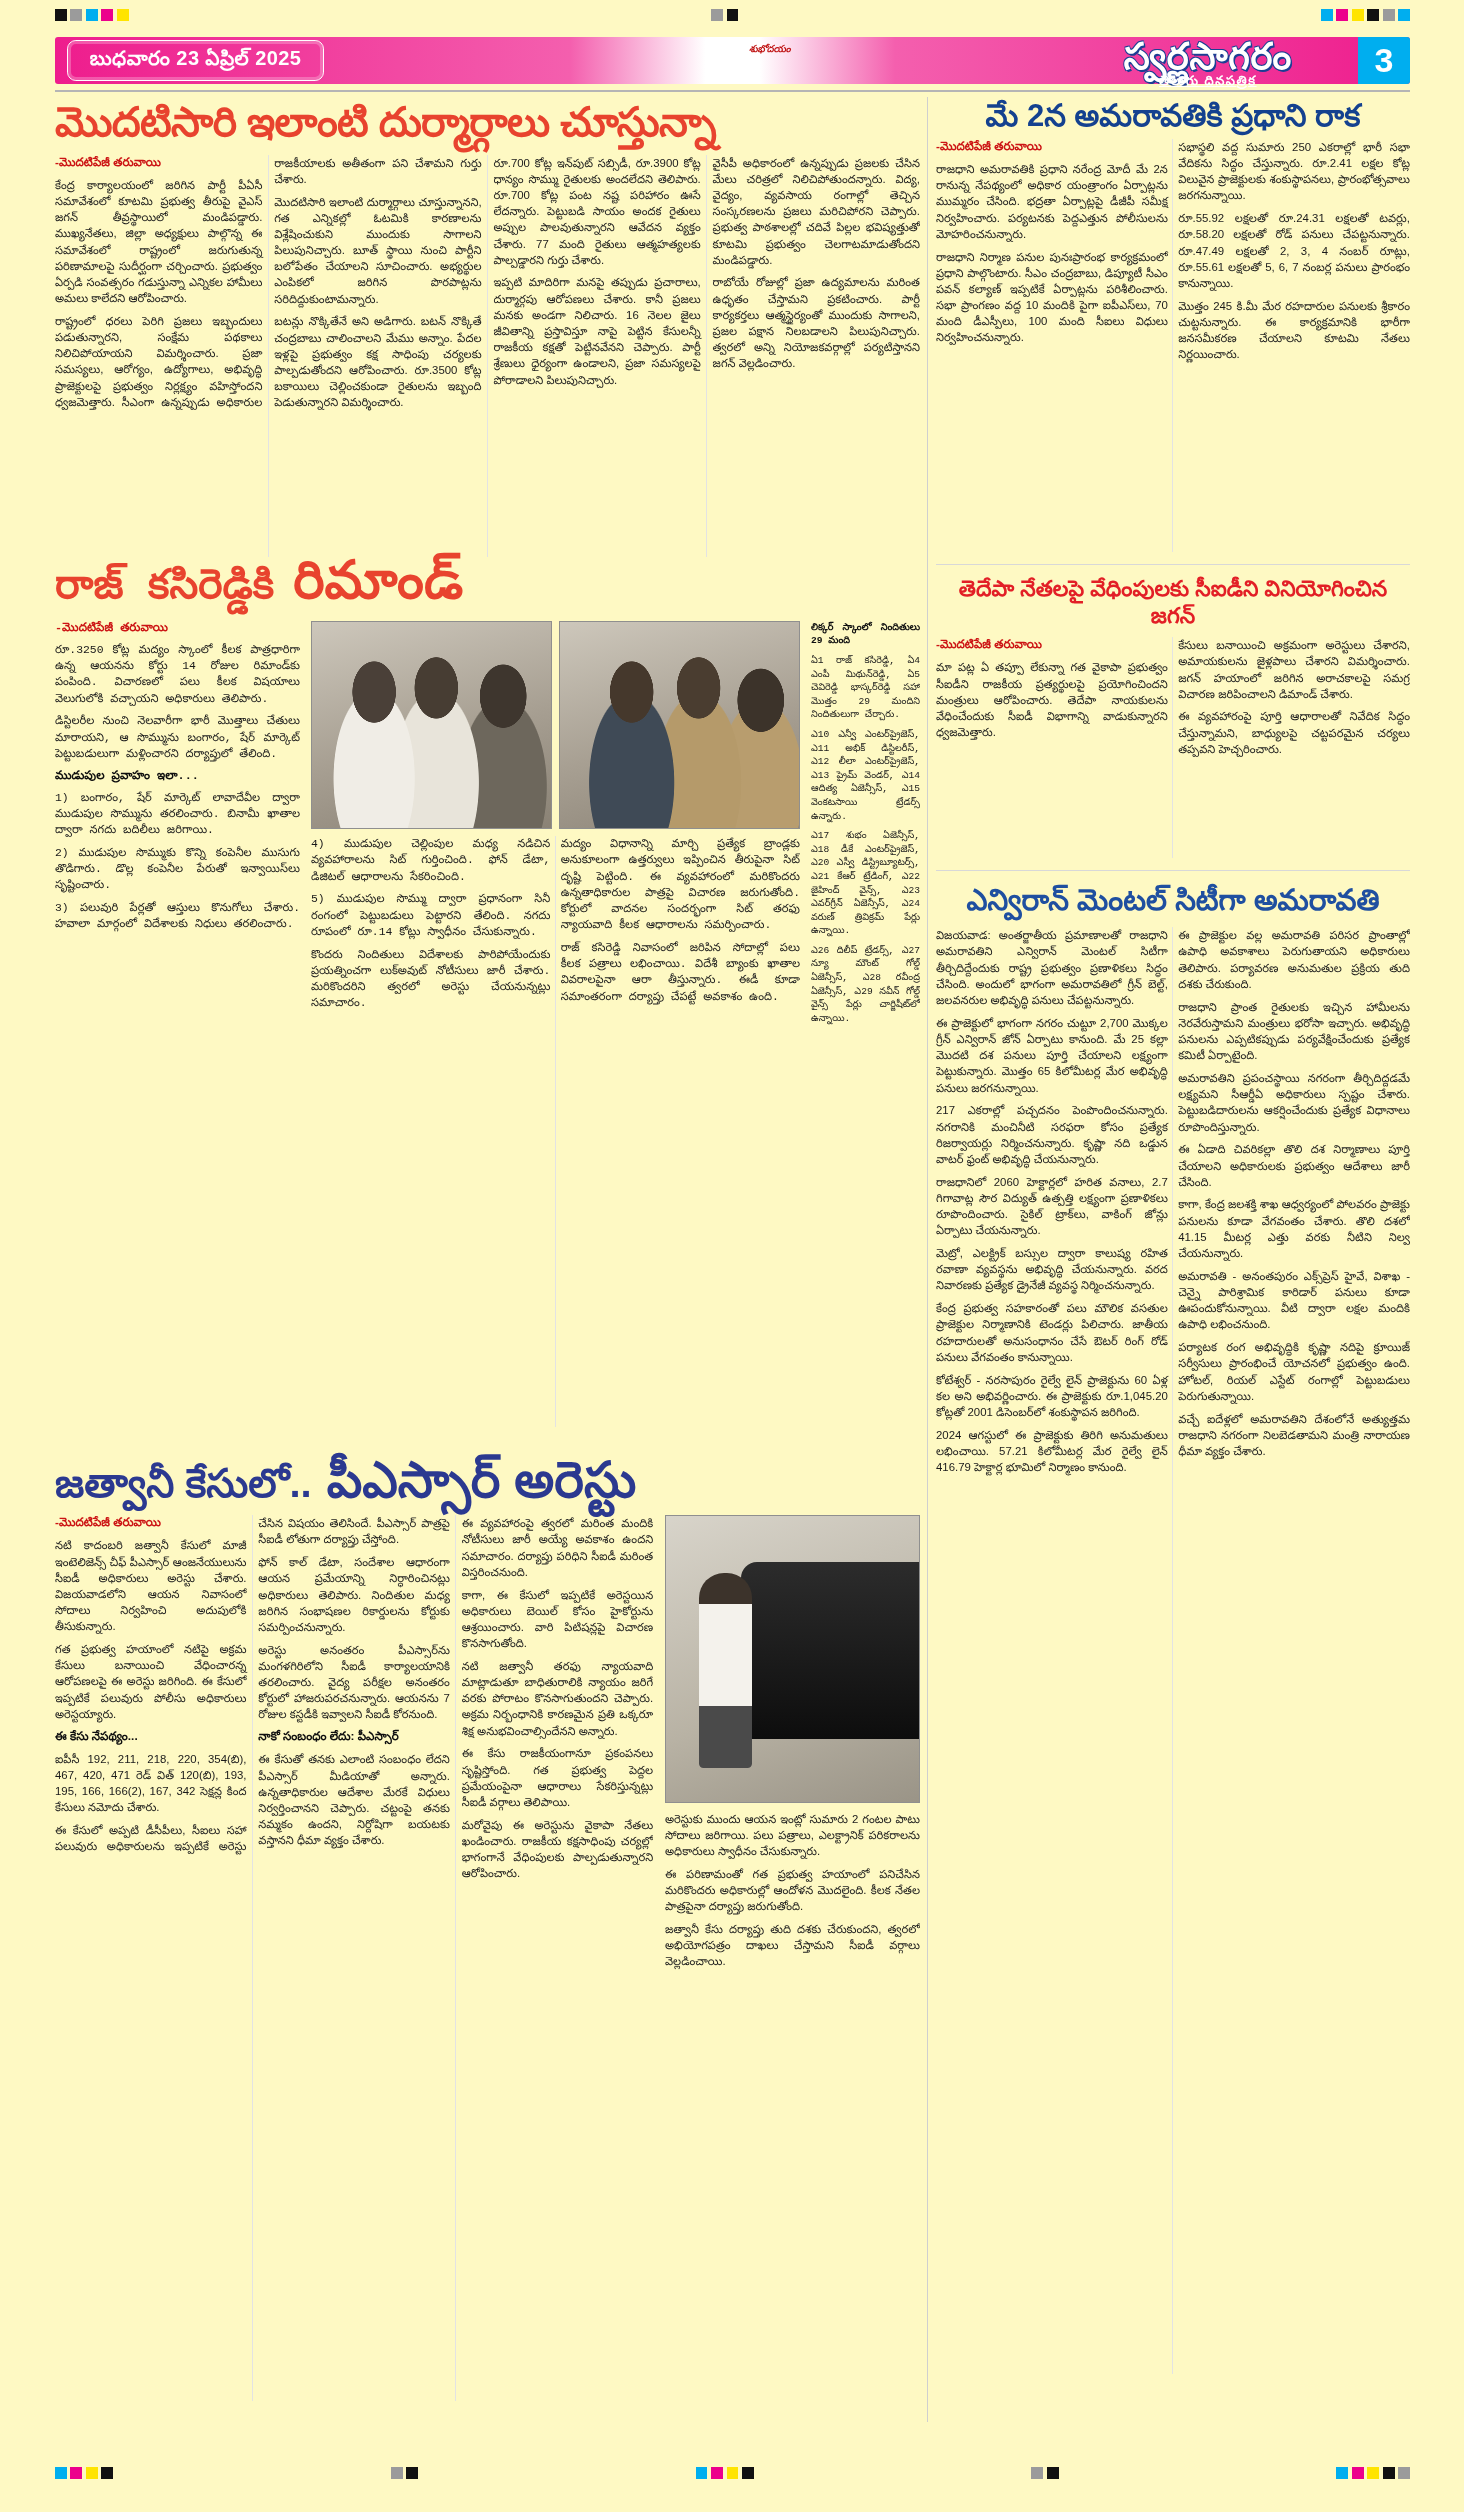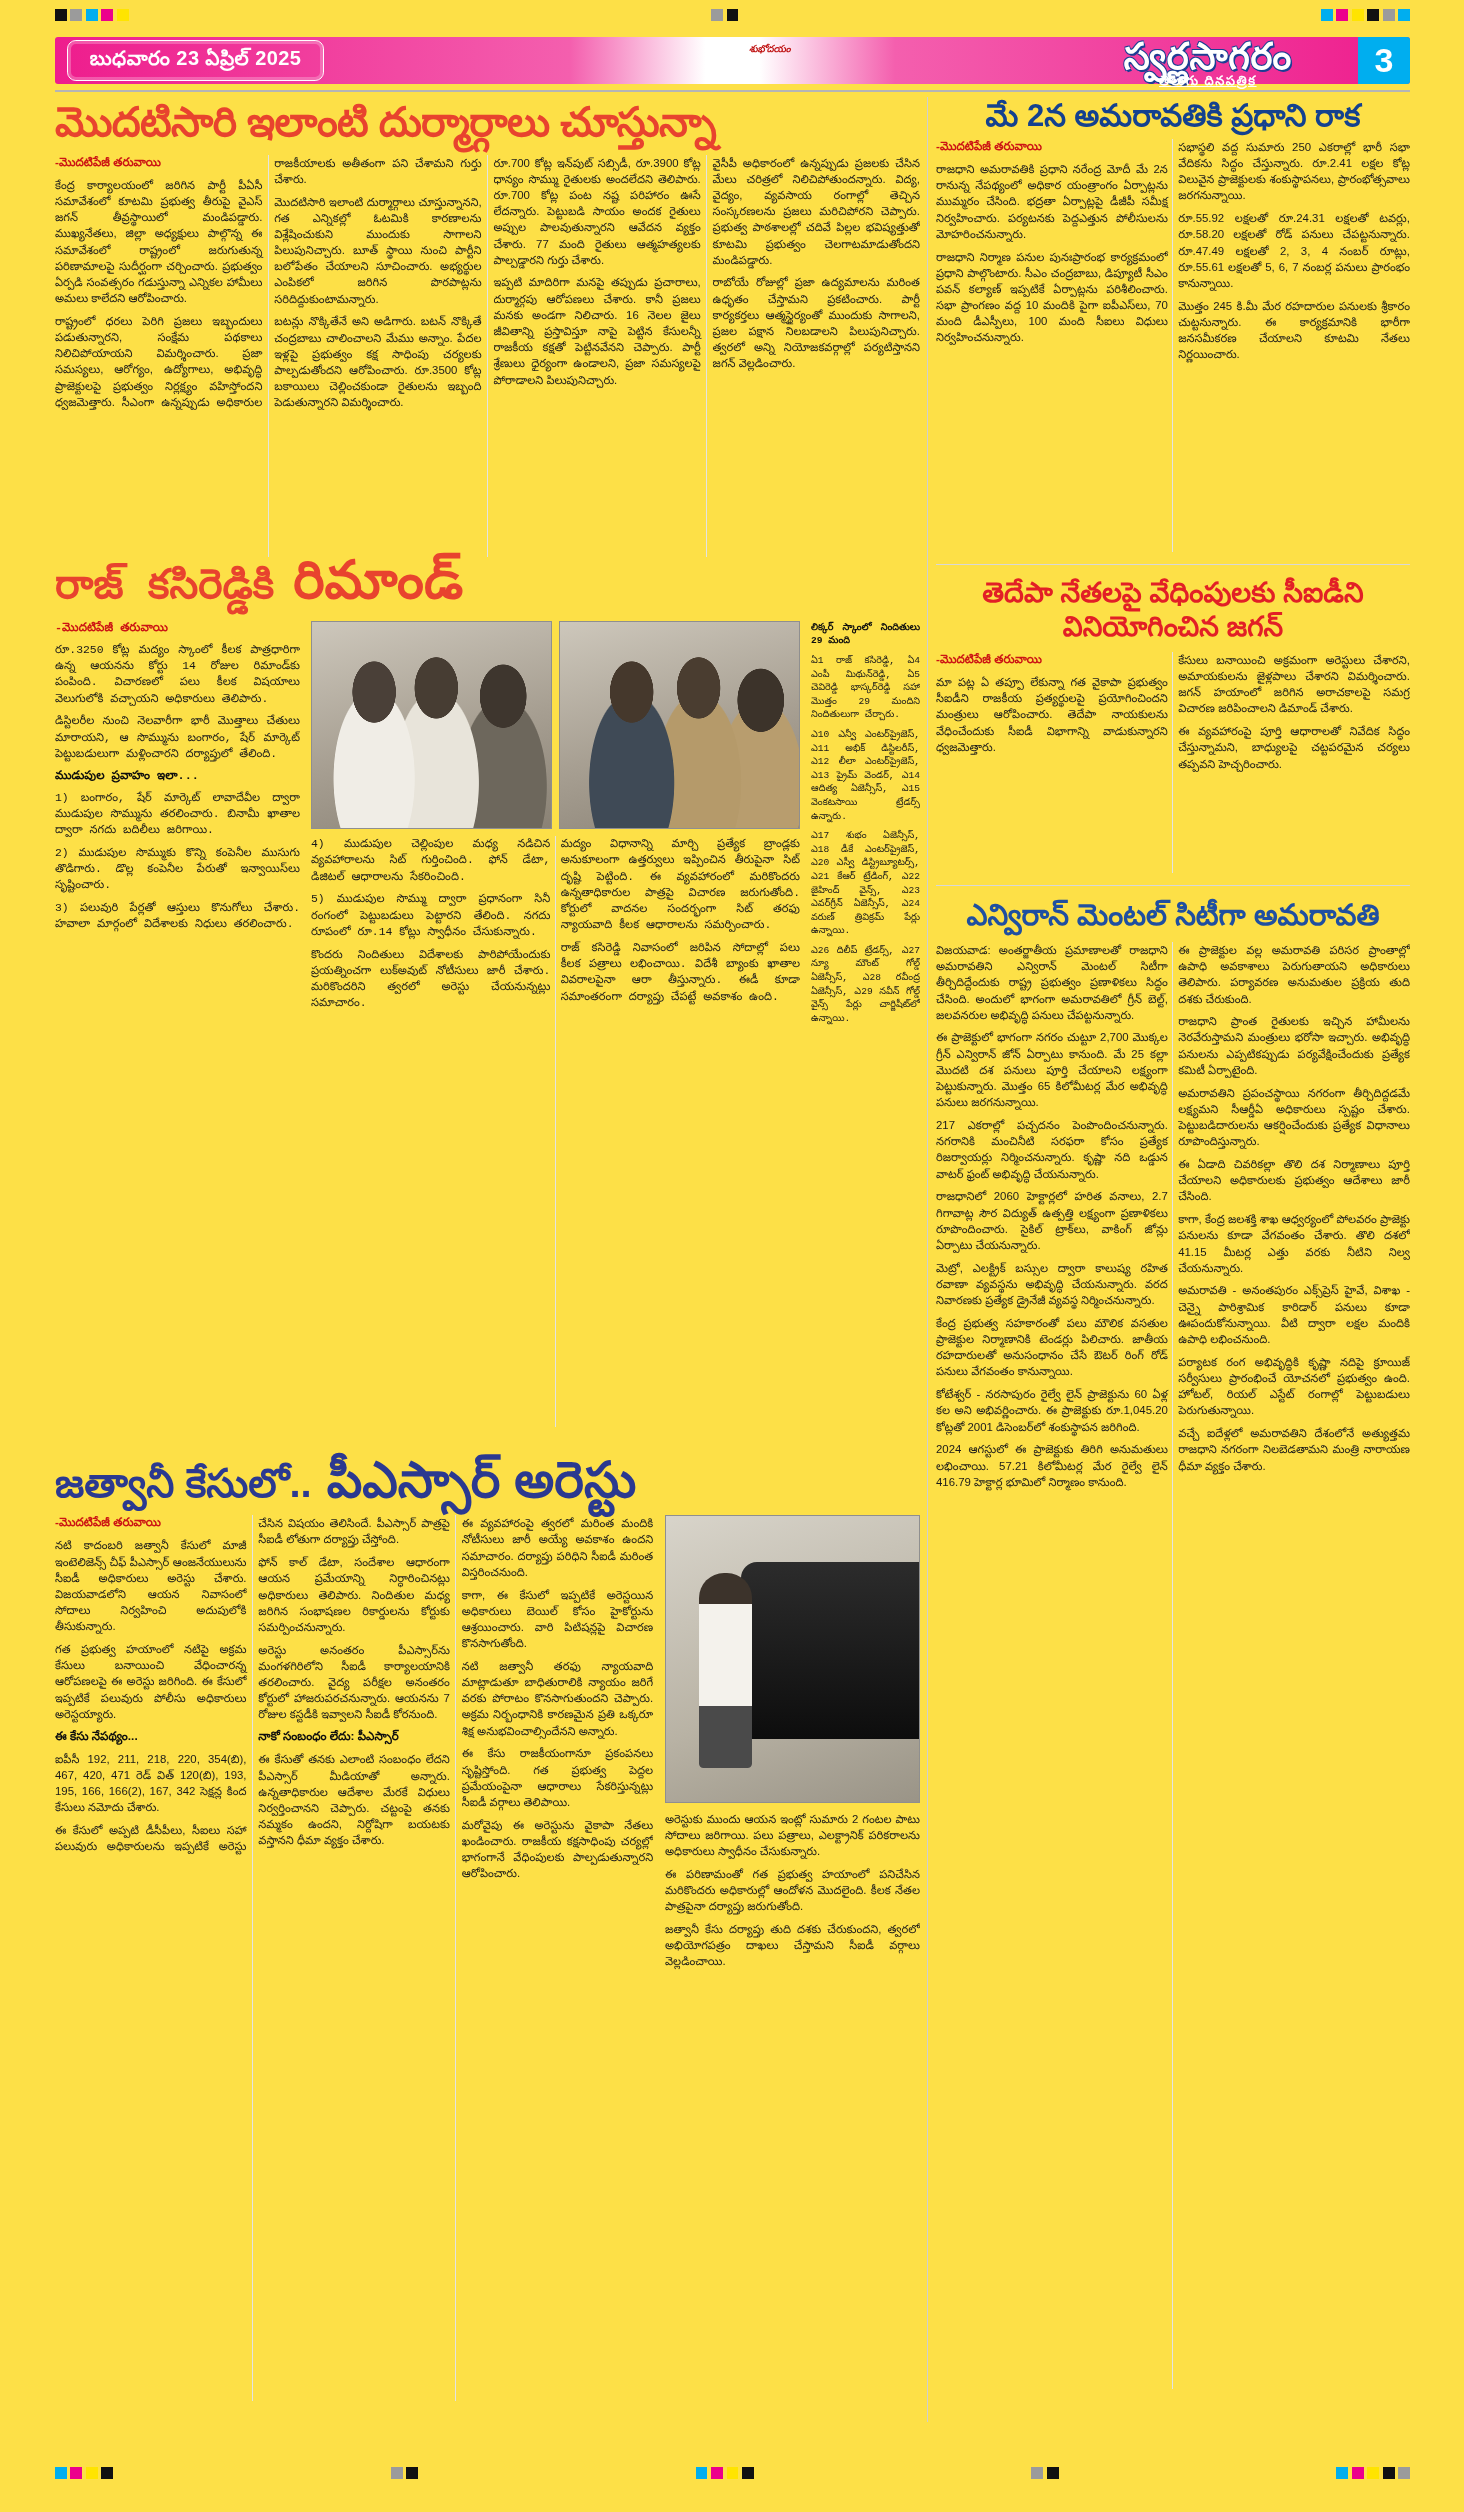--- a/index.html
+++ b/index.html
@@ -2,21 +2,21 @@
 <html style="font-size:11.8px"><head>
 <meta charset="utf-8">
 <style>
   * { box-sizing: border-box; margin: 0; padding: 0; }
   html,body { background:#e8e8e8; }
   .page {
     position: relative;
     width: 1465px;
     height: 2512px;
     margin: 0 auto;
-    background: #fde047;
+    background: #fef9c3;
     overflow: hidden;
     font-family: "Liberation Sans", "DejaVu Sans", sans-serif;
     color: #191919;
   }
 
   
   .regbar { position: absolute; left: 55px; width: 1355px; display: flex; justify-content: space-between; }
   .regbar.top { top: 8.9px; }
   .regbar.bottom { top: 2467px; }
   .mark-group { display: flex; gap: 3.7px; }
@@ -126,21 +126,21 @@
   .photo-arrest::before {
     content:""; position:absolute; left:13%; top:20%; width:53px; height:68%; z-index:2;
     background: linear-gradient(180deg,#3c332b 0 16%, #f4f2ec 16% 68%, #4a4a4a 68%);
     border-radius: 25px 25px 4.4px 4.4px;
   }
   .arrest-side { height: 583px; overflow: hidden; margin-top: 7.4px; }
 
   
   .rz-head { text-align: center; font-weight: 800; line-height: 1.22; }
   .pm-head  { color: #14418f; font-size: 31px; margin: 0 0 4px; }
-  .cid-head { color: #e21f26; font-size: 28px; margin: 3px 0 7.4px; }
+  .cid-head { color: #e21f26; font-size: 22px; margin: 3px 0 7.4px; }
   .env-head { color: #1f4fa0; font-size: 29.5px; margin: 4.4px 0 8.9px; }
   .rz-body2 { column-count: 2; column-gap: 10.3px; column-rule: 0.7px solid #e3e3e3; overflow: hidden; }
   .pm-body  { height: 413px; }
   .cid-body { height: 221px; }
   .env-body { height: 1447px; }
 </style>
 </head>
 <body>
 
 <div class="page">

